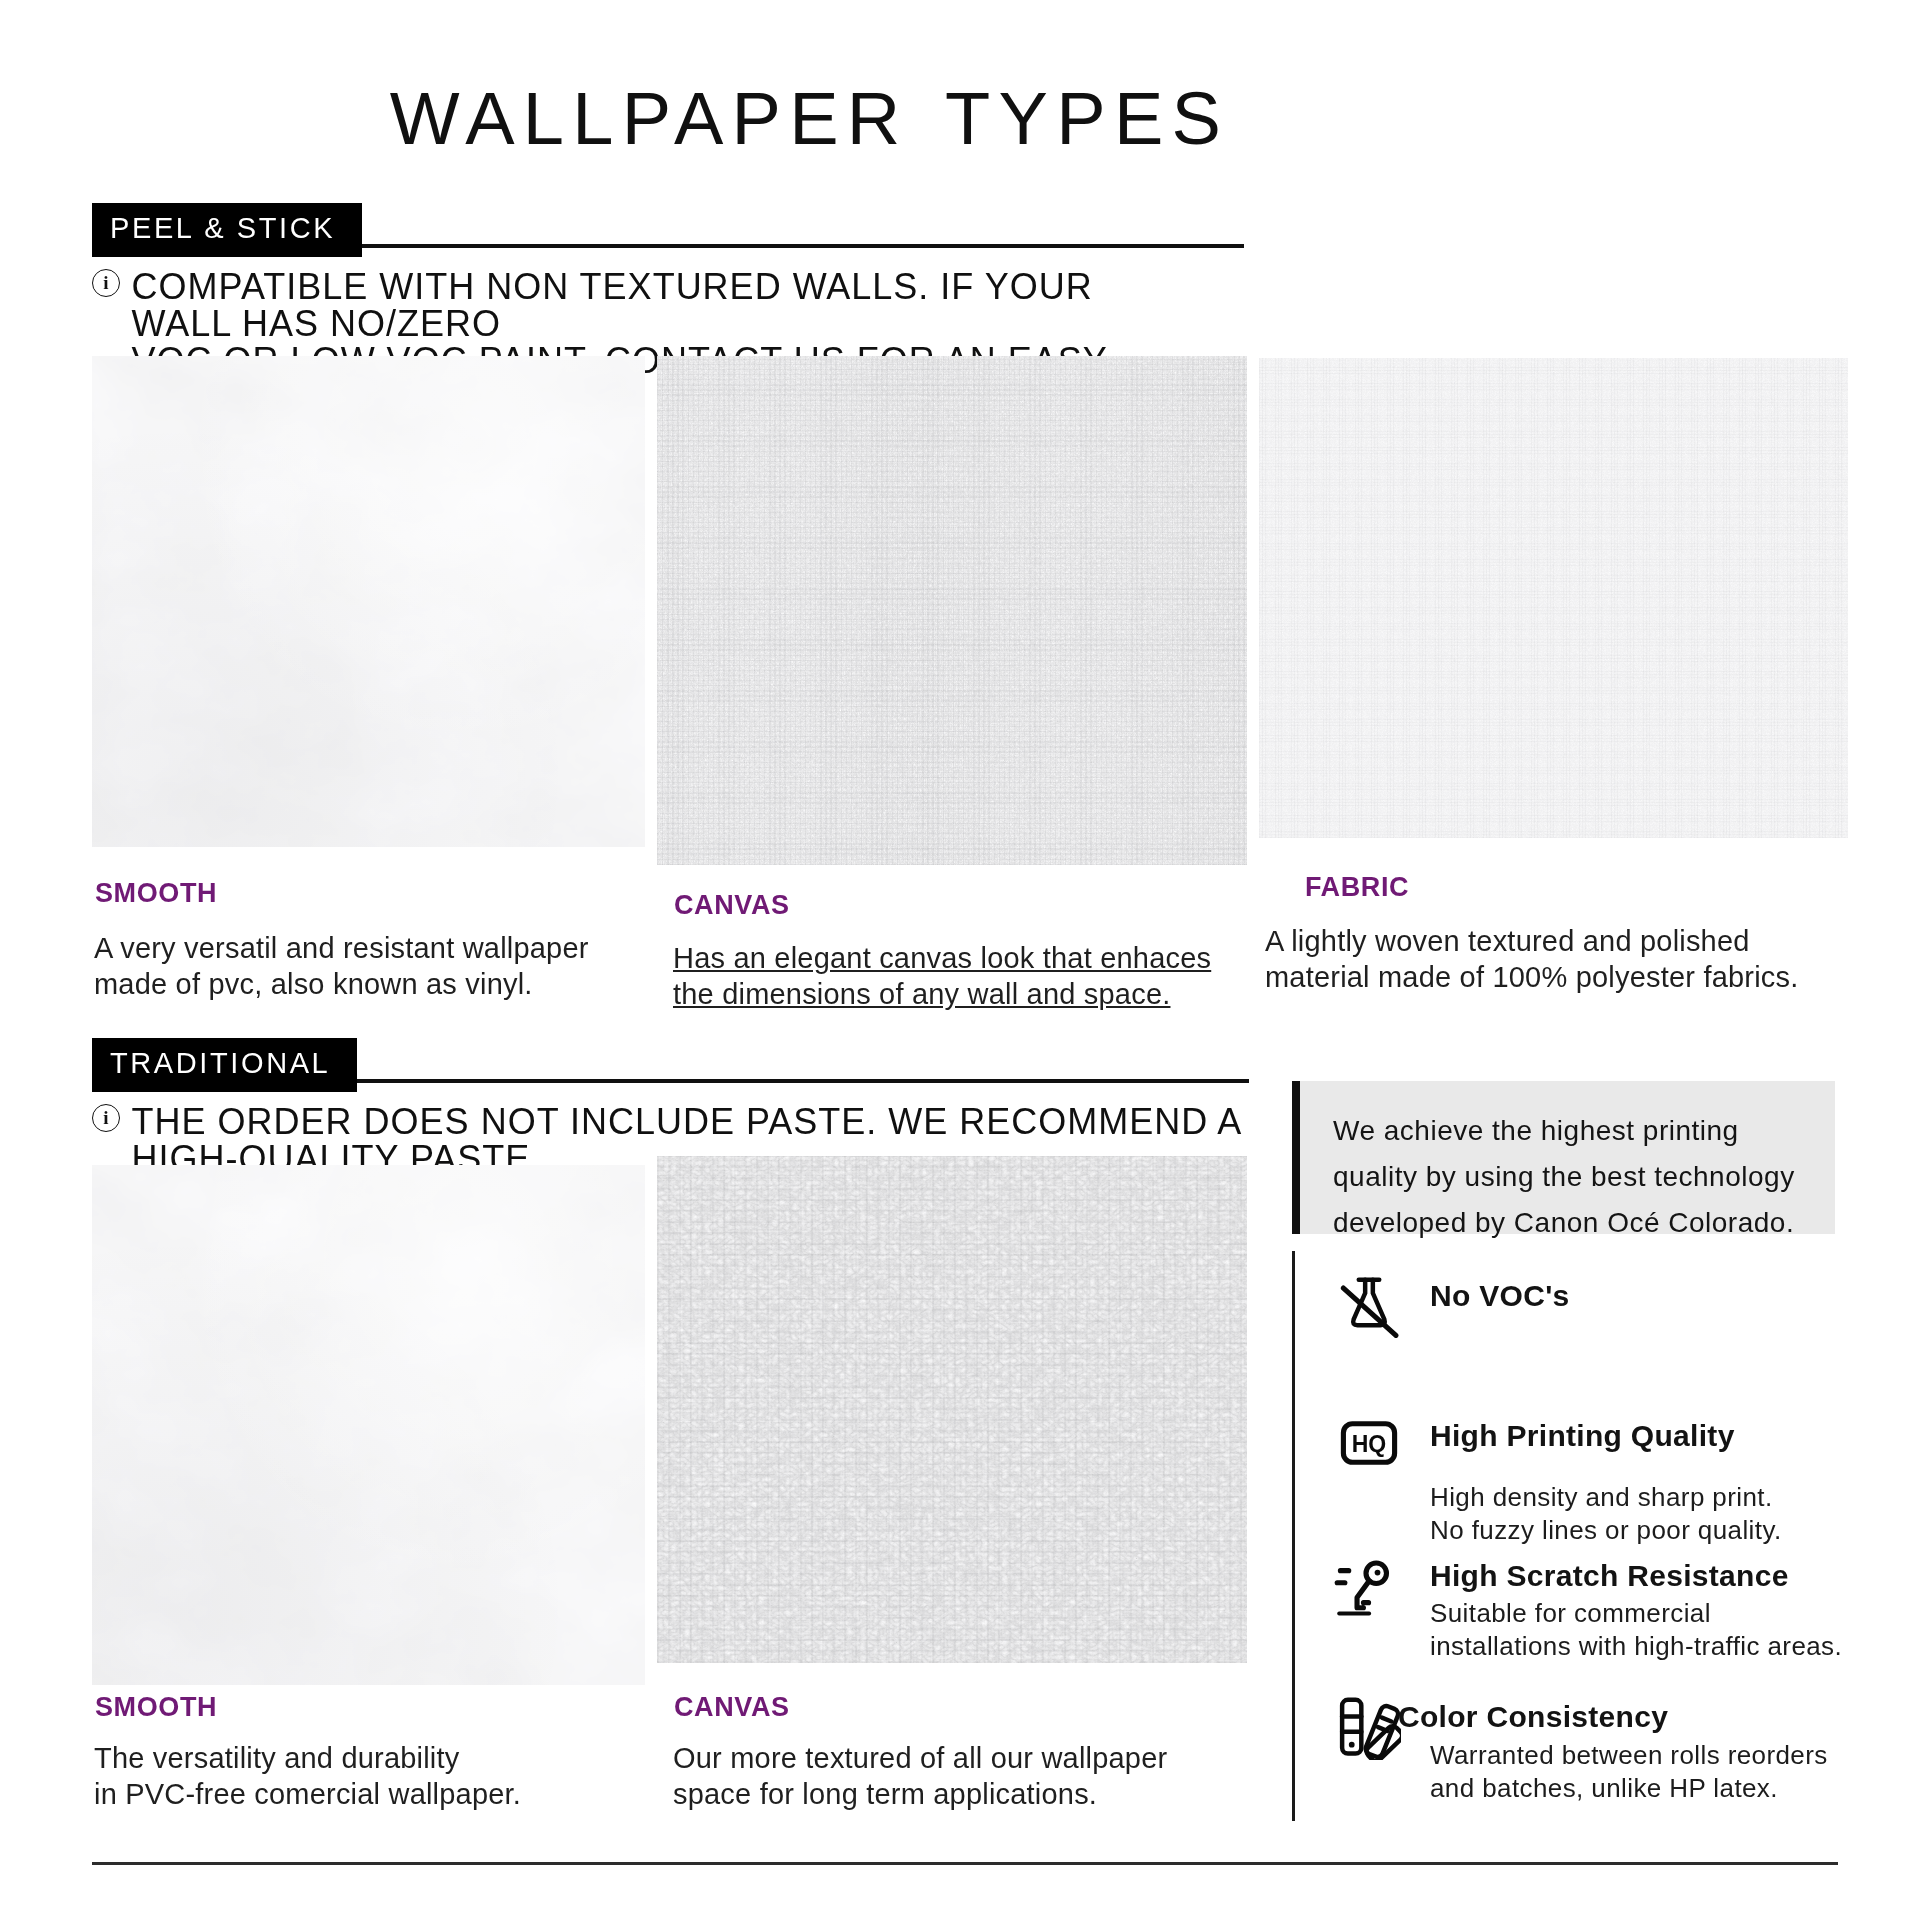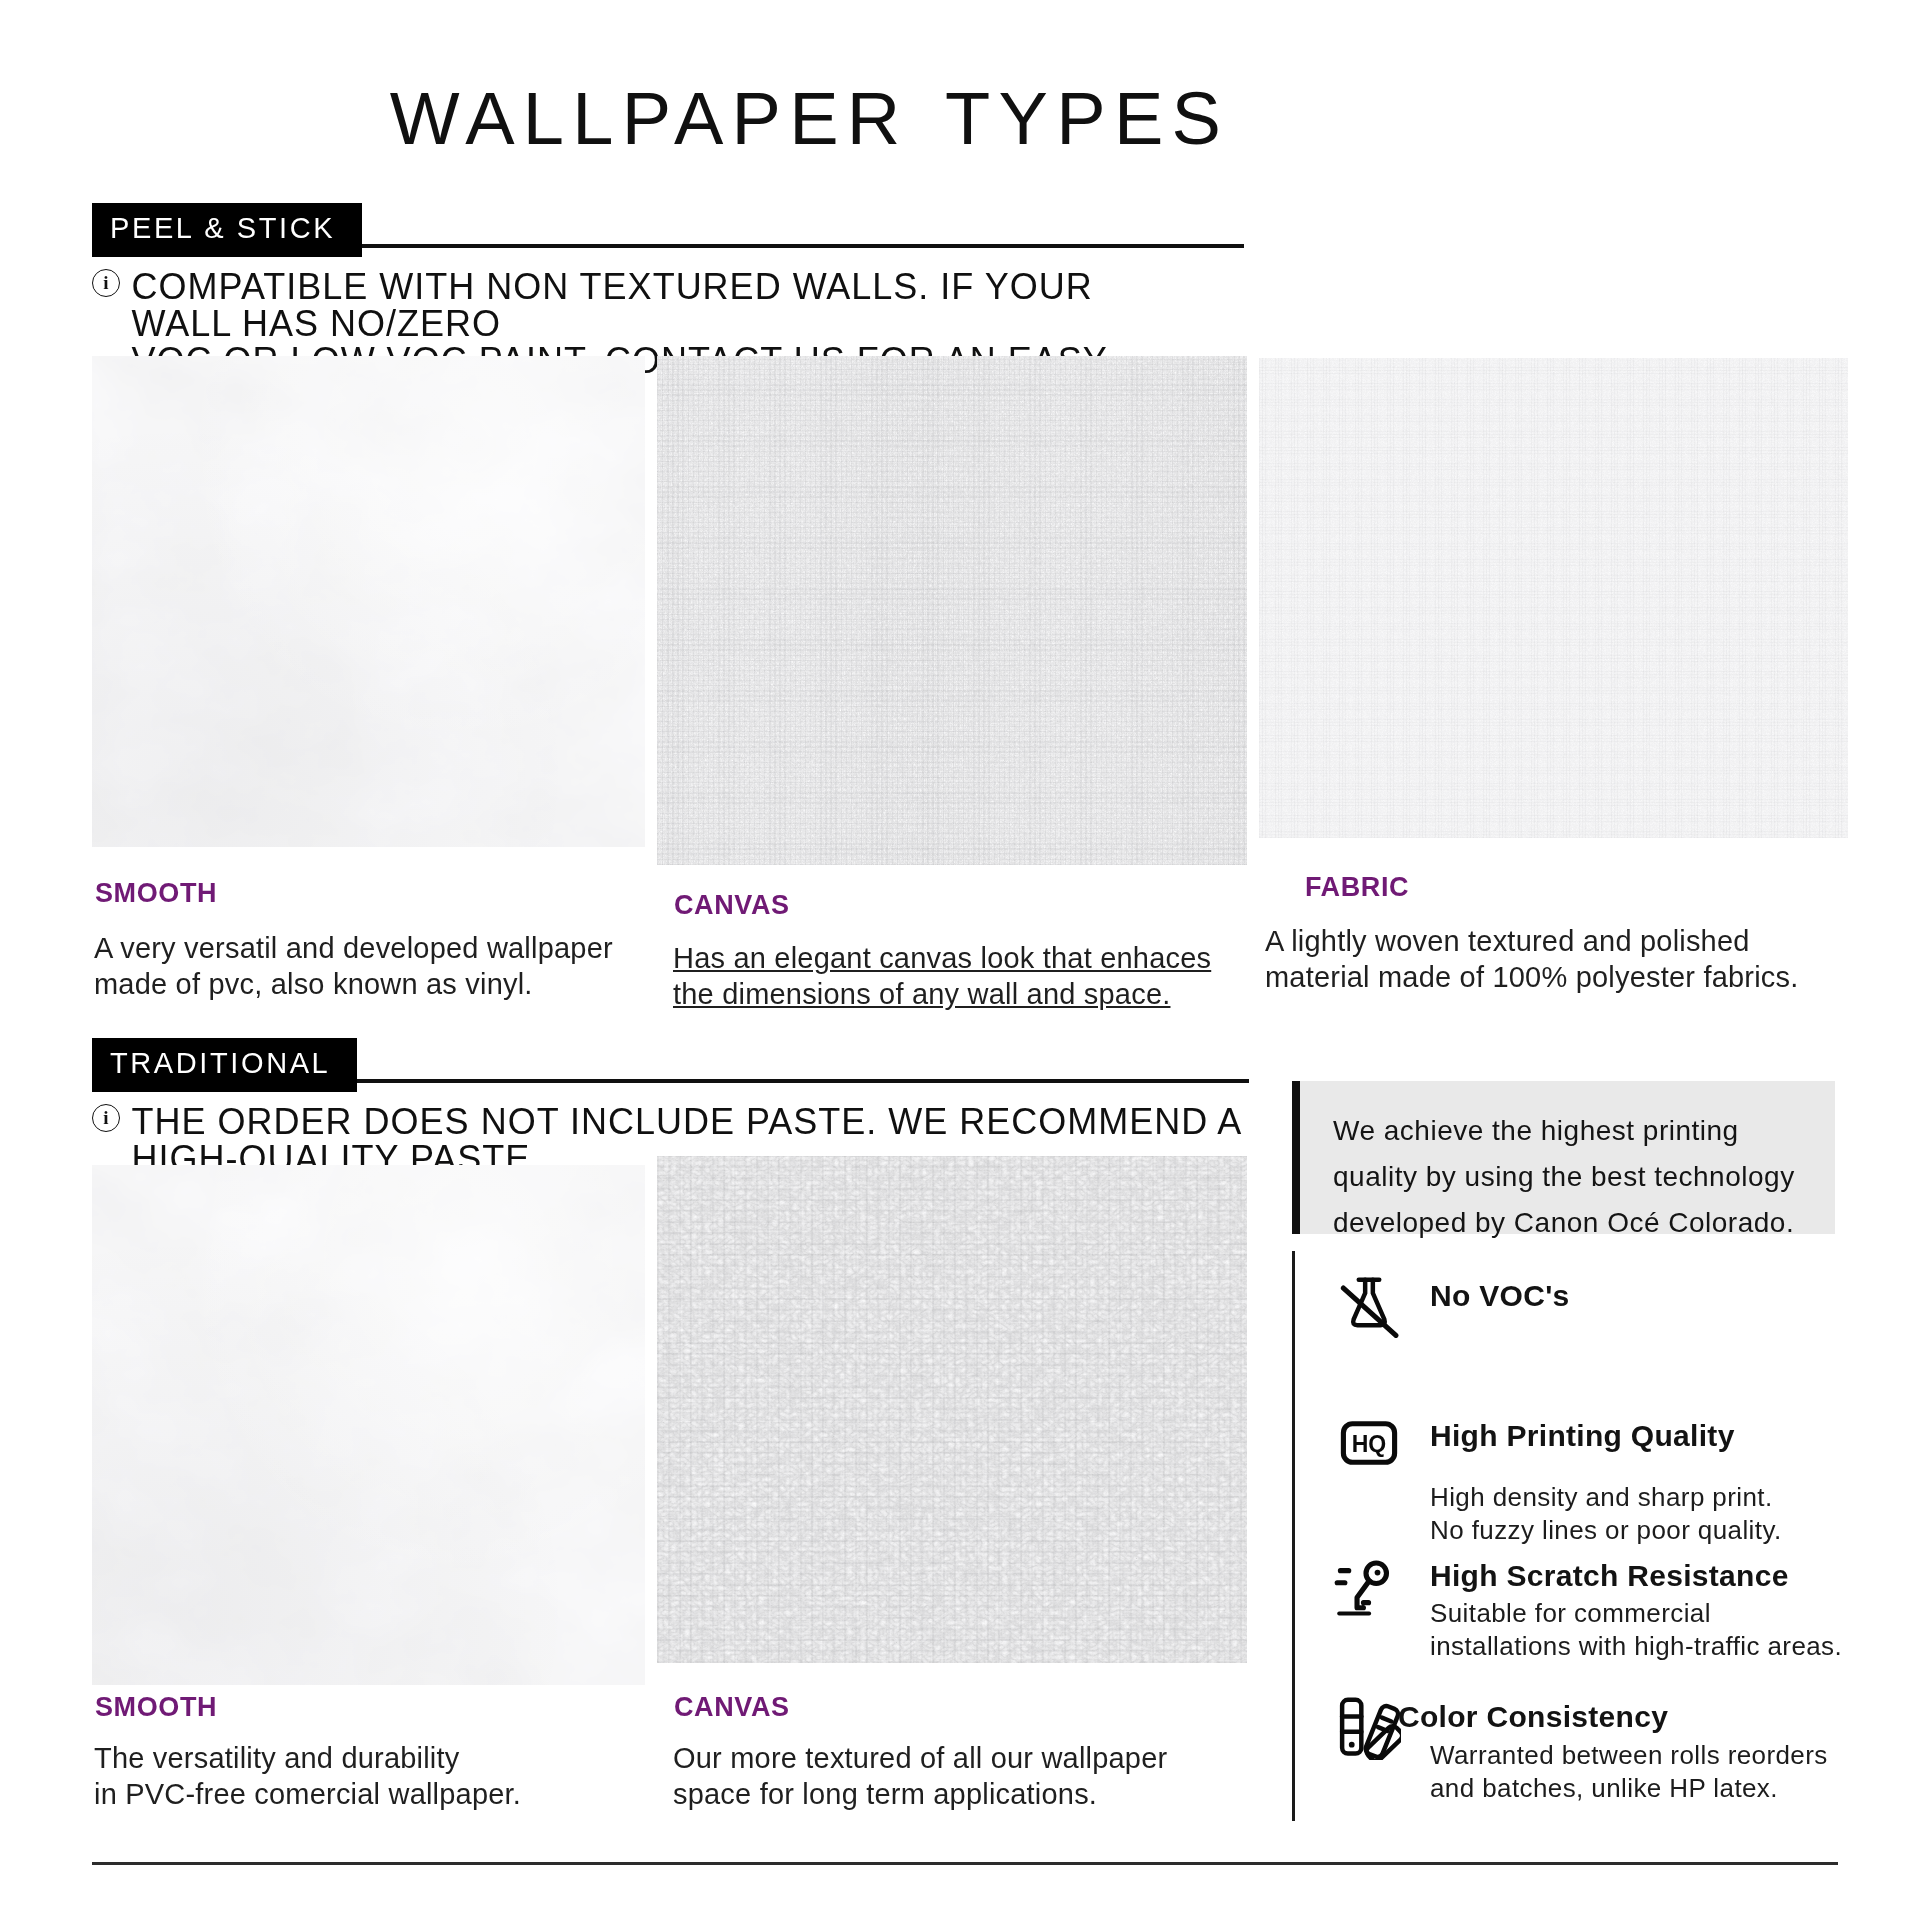--- a/index.html
+++ b/index.html
@@ -113,21 +113,21 @@
             <feFuncB type="linear" slope="0.15" intercept="0.87"></feFuncB>
             <feFuncA type="linear" slope="0" intercept="1"></feFuncA>
           </feComponentTransfer>
         </filter>
       <rect width="100%" height="100%" filter="url(#tex-fabric)"></rect>
     </svg>
     <div class="weave weave-linen"></div>
   </div>
 
   <div class="type-name" style="left:95px; top:878px;">SMOOTH</div>
-  <div class="type-desc" style="left:94px; top:930px; width:578px;">A very versatil and developed wallpaper
+  <div class="type-desc" style="left:94px; top:930px; width:578px;">A very versatil and resistant wallpaper
 made of pvc, also known as vinyl.</div>
 
   <div class="type-name" style="left:674px; top:890px;">CANVAS</div>
   <div class="type-desc" style="left:673px; top:940px; width:604px;text-decoration:underline;">Has an elegant canvas look that enhaces
 the dimensions of any wall and space.</div>
 
   <div class="type-name" style="left:1267px; top:872px;margin-left:38px;">FABRIC</div>
   <div class="type-desc" style="left:1265px; top:923px; width:604px;">A lightly woven textured and polished
 material made of 100% polyester fabrics.</div>
 

